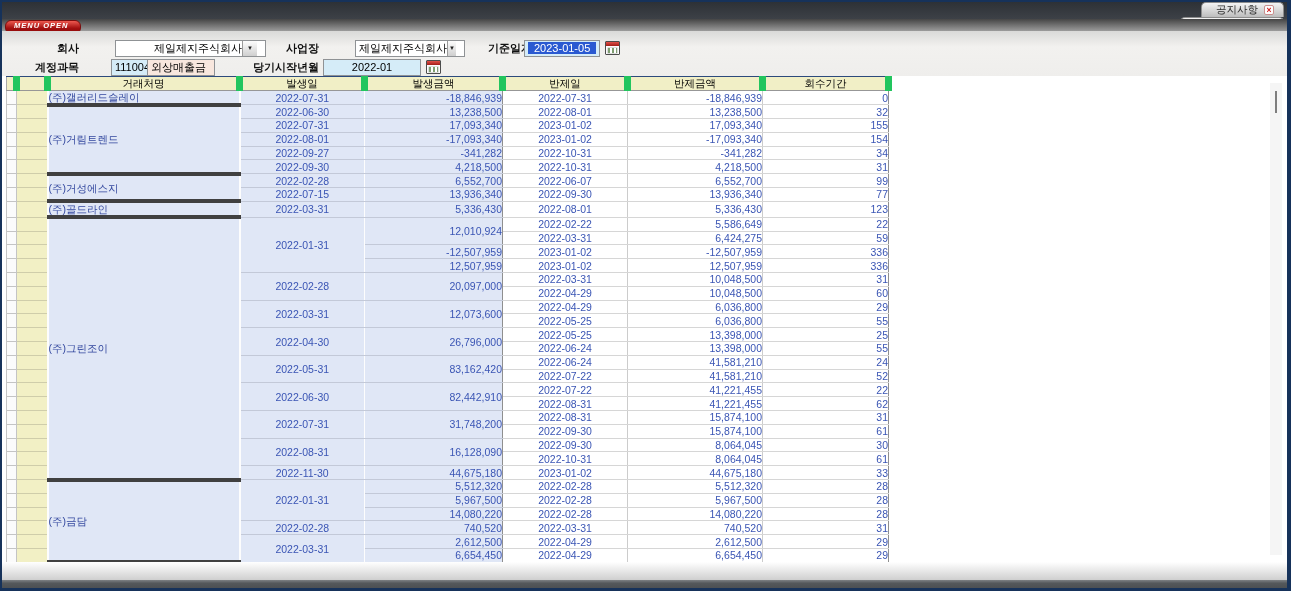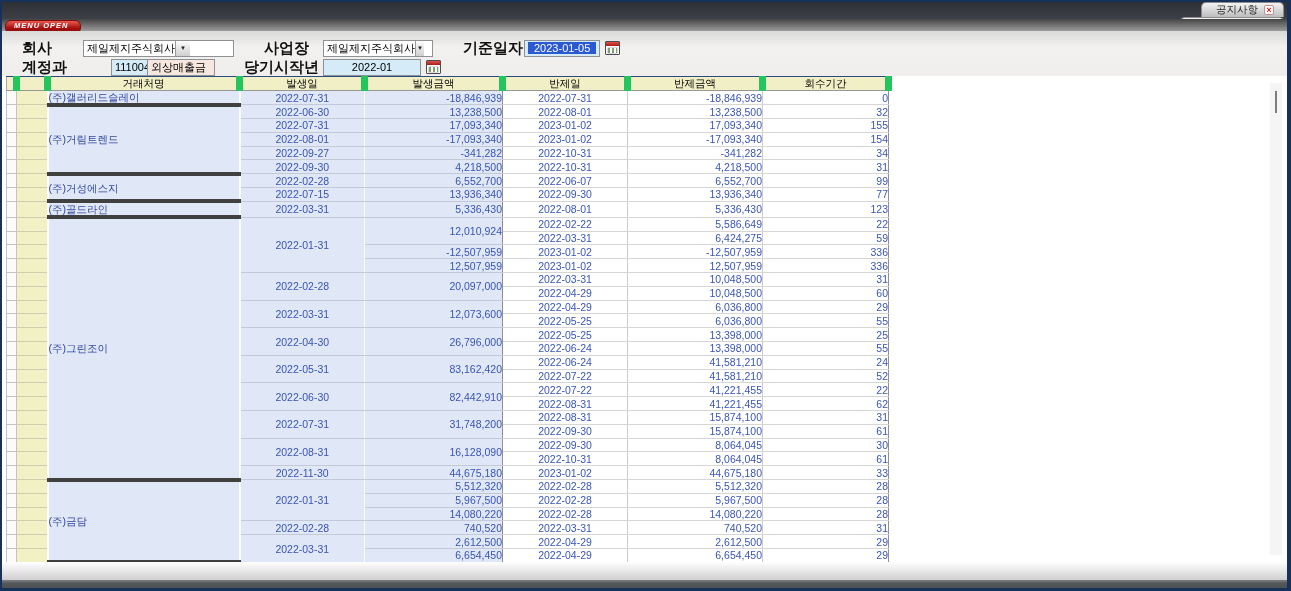--- a/index.html
+++ b/index.html
@@ -20,24 +20,24 @@
   
   .menustrip { position:absolute; left:2px; top:19px; width:1285px; height:12px;
     background:linear-gradient(#454545,#9b9b9b); }
   .menu-open { position:absolute; left:3px; top:1px; height:14px; padding:0 12px 0 8px;
     background:linear-gradient(#ee5a50,#a30f0f 60%,#8c0a0a); border-radius:6px; border:1px solid #7c0d0d;
     color:#fff; font-size:7.5px; font-weight:bold; font-style:italic; letter-spacing:1px; line-height:9px; }
 
   
   .formpanel { position:absolute; left:2px; top:31px; width:1285px; height:45px;
     background:linear-gradient(#d9d9d8,#f2f1ef 35%, #efeeec); }
-  .flabel { position:absolute; font-size:15px; font-weight:bold; color:#111; text-align:left; line-height:16px; }
+  .flabel { position:absolute; font-size:11px; font-weight:bold; color:#111; text-align:right; line-height:16px; }
   .ffield { position:absolute; height:17px; border:1px solid #8f9295; background:#fff; font-size:11px;
     line-height:15px; padding:0 3px; color:#000; overflow:hidden; white-space:nowrap; }
-  .combo { display:flex; align-items:center; justify-content:flex-start; padding:0 8px 0 3px; }
+  .combo { display:flex; align-items:center; justify-content:flex-end; padding:0 8px 0 3px;margin-left:32px; }
   .combo .arrowbtn { width:15px; height:15px; border-left:1px solid #9a9a9a;
     background:linear-gradient(#fdfdfd,#cfcfcf); display:flex; align-items:center; justify-content:center;
     font-size:6px; color:#222; }
   .f-blue { background:#d5ecf8; }
   .f-pink { background:#f8e7de; }
   .f-center { text-align:center; }
   .sel-text { background:#2a59d1; color:#fff; padding:0 6px; }
   .calicon { position:absolute; width:15px; height:14px; border:1px solid #4c4c4c; background:#fdfdfd; border-radius:1px; }
   .calicon::before { content:""; position:absolute; left:0; top:0; width:100%; height:4px; background:linear-gradient(#e0514a,#a31c17); }
   .calicon::after { content:""; position:absolute; left:2px; top:6px; width:9px; height:5px;

